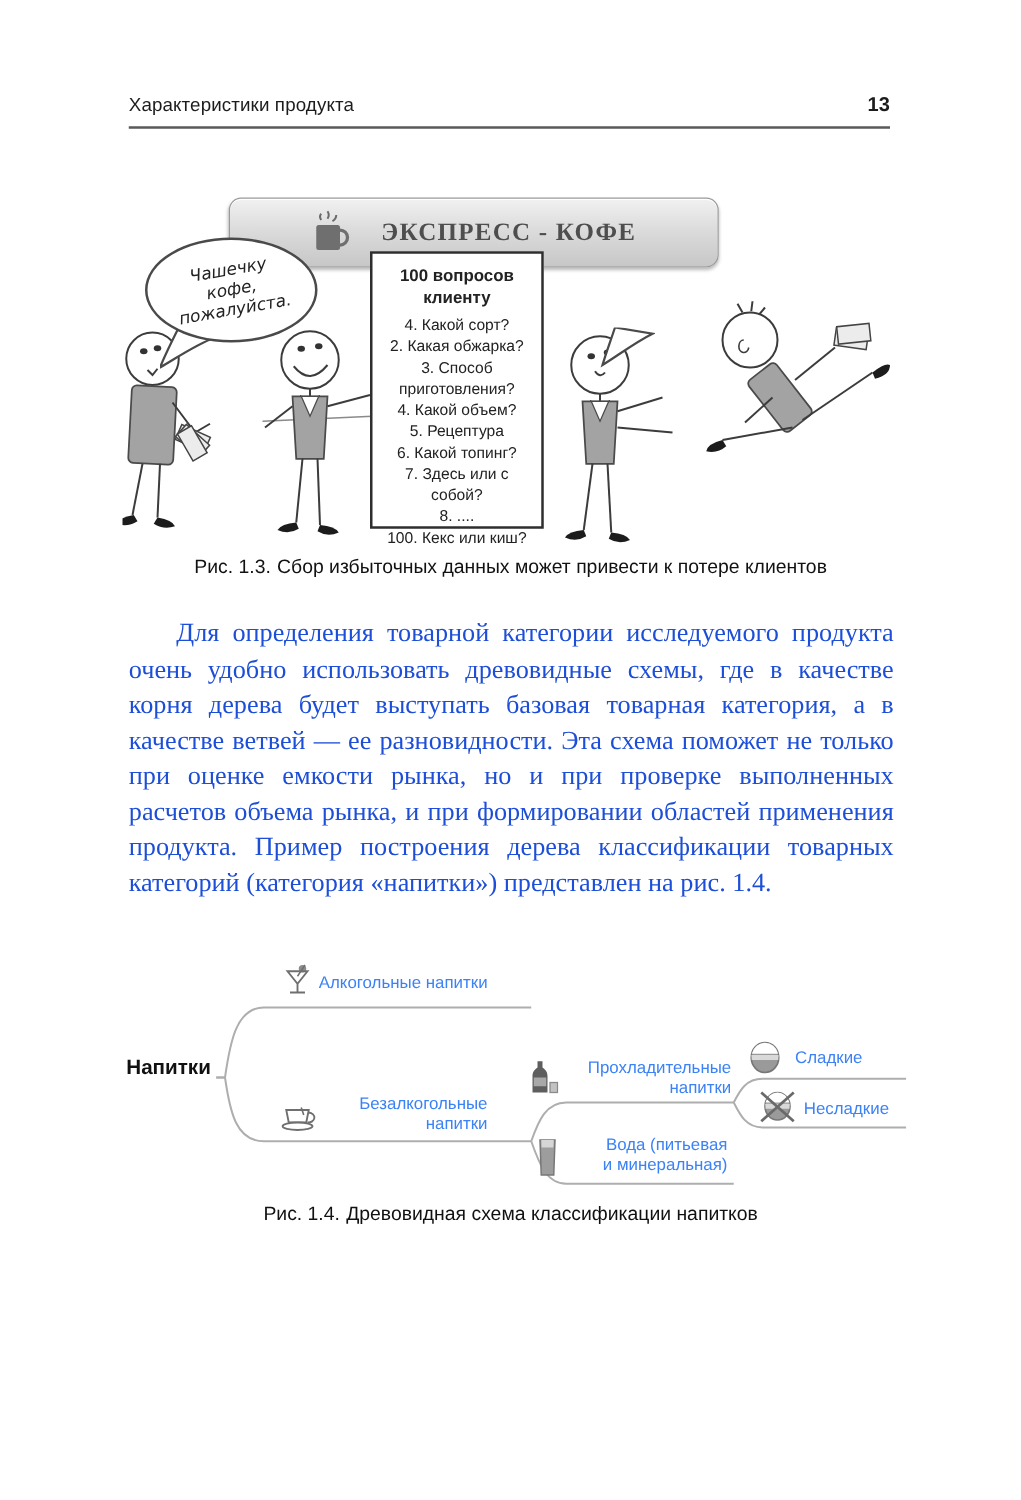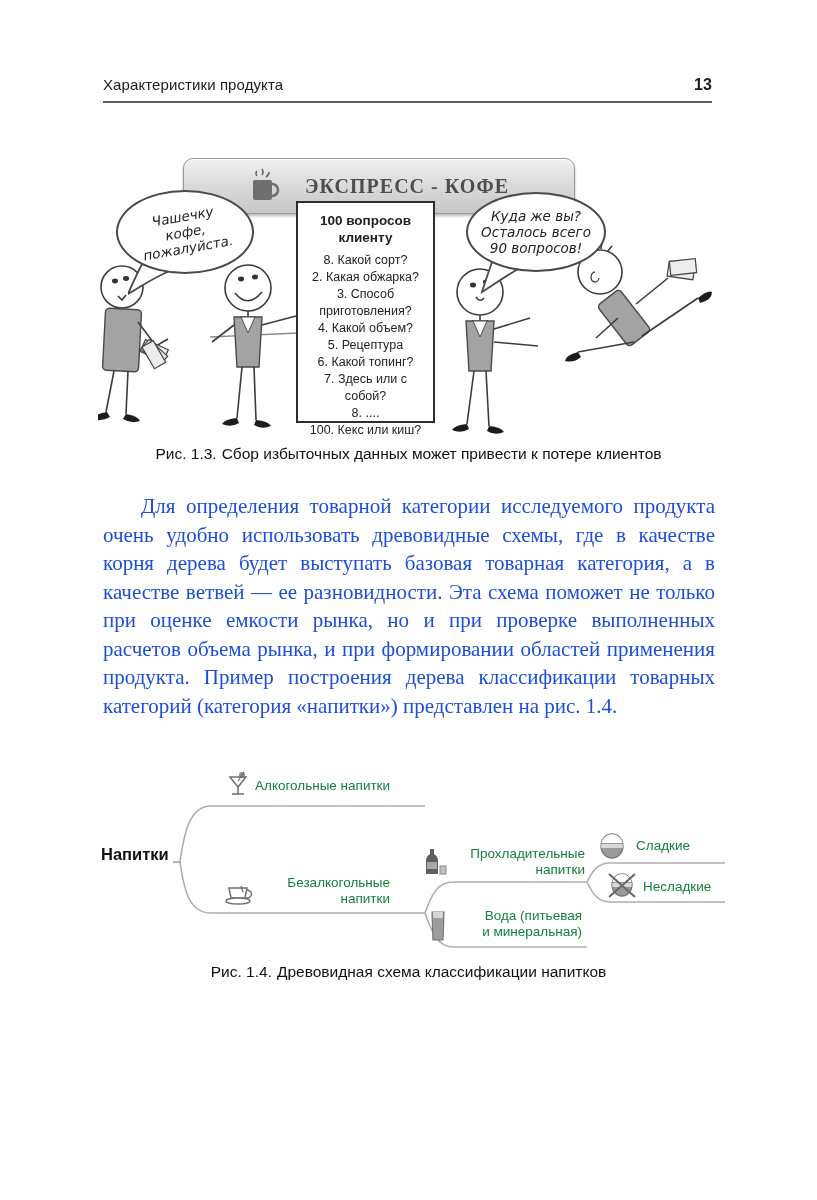--- a/index.html
+++ b/index.html
@@ -65,21 +65,21 @@
   
   .body-text {
     position:absolute; left:103px; top:492px; width:612px;
     font-family:"Liberation Serif", serif; font-size:21px; line-height:28.5px;
     text-align:justify; text-indent:38px; color:#1d4ed8;
   }
 
   
   .tree { position:absolute; left:95px; top:762px; width:630px; height:200px; }
   .tree-label {
-    position:absolute; font-size:13.5px; line-height:15.5px; color:#15803d;
+    position:absolute; font-size:13.5px; line-height:15.5px; color:#3b82f6;
     white-space:pre-line;
   }
   .tree-root { font-weight:bold; font-size:16.5px; color:#111; }
   .t-center { text-align:right; }
   .tree-icon { position:absolute; }
 </style>
 </head>
 <body>
 
 <div class="page">
@@ -179,30 +179,25 @@
     </svg>
     <svg class="tail" style="left:382px; top:116px;" width="44" height="34" viewBox="0 0 44 34">
       <path d="M12 0 C 8 12, 5 20, 2 30 C 15 22, 28 12, 42 5 Z" fill="#fff" stroke="#4a4a4a" stroke-width="1.8"></path>
     </svg>
 
     <div class="bubble bubble-left">
       <span class="bub-text">Чашечку
 кофе,
 пожалуйста.</span>
     </div>
-    <div class="bubble bubble-right">
-      <span class="bub-text">Куда же вы?
-Осталось всего
-90 вопросов!</span>
-    </div>
 
     <div class="qbox">
       <div class="qbox-title">100 вопросов
 клиенту</div>
-      <div class="qbox-item">8. Какой сорт?</div>
+      <div class="qbox-item">4. Какой сорт?</div>
       <div class="qbox-item">2. Какая обжарка?</div>
       <div class="qbox-item">3. Способ приготовления?</div>
       <div class="qbox-item">4. Какой объем?</div>
       <div class="qbox-item">5. Рецептура</div>
       <div class="qbox-item">6. Какой топинг?</div>
       <div class="qbox-item">7. Здесь или с собой?</div>
       <div class="qbox-item">8. ....</div>
       <div class="qbox-item">100. Кекс или киш?</div>
     </div>
   </div>

